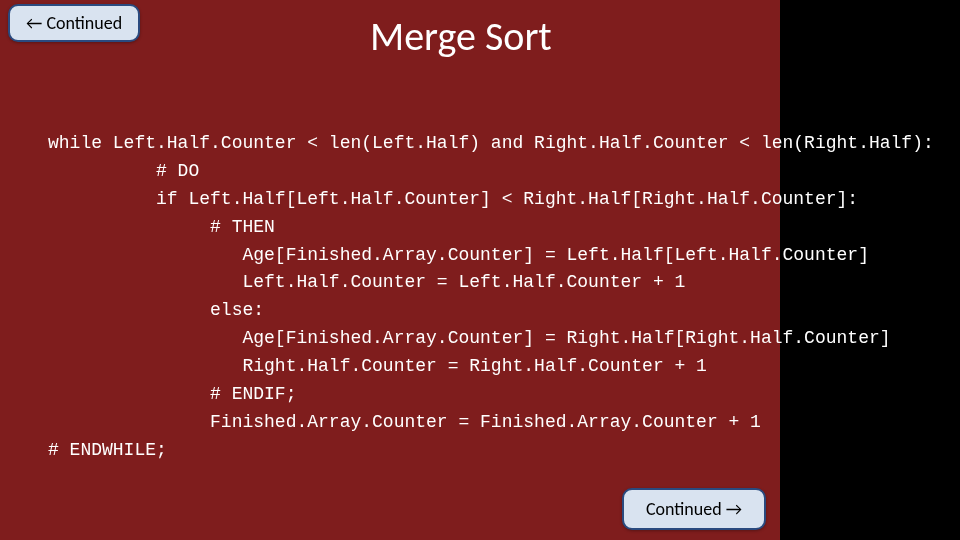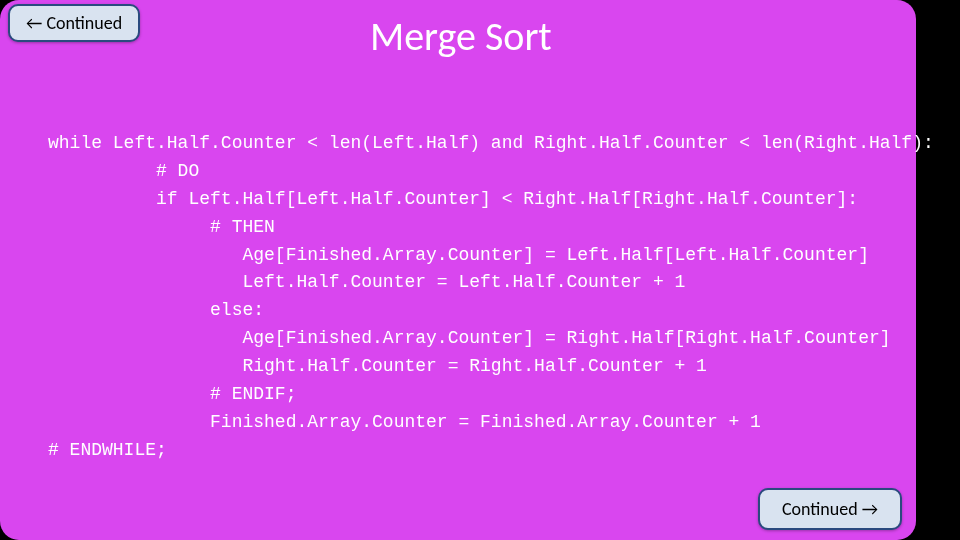--- a/index.html
+++ b/index.html
@@ -1,17 +1,17 @@
 <!DOCTYPE html>
 <html><head>
 <meta charset="utf-8">
 <style>
   * { margin: 0; padding: 0; box-sizing: border-box; }
   html, body { width: 960px; height: 540px; background: #000; font-family: "Segoe UI", Calibri, Arial, sans-serif; overflow: hidden; }
-  .slide { position: relative; width: 916px; height: 540px; background: #d946ef; border-radius: 19px; }
+  .slide { position: relative; width: 780px; height: 540px; background: #7f1d1d; }
   .nav-btn {
     position: absolute;
     background: #d9e3f0;
     border: 2px solid #2a4a7f;
     border-radius: 10px;
     padding: 6px 16px;
     font-family: Calibri, "Segoe UI", Arial, sans-serif;
     font-size: 18px;
     color: #000;
     cursor: pointer;

